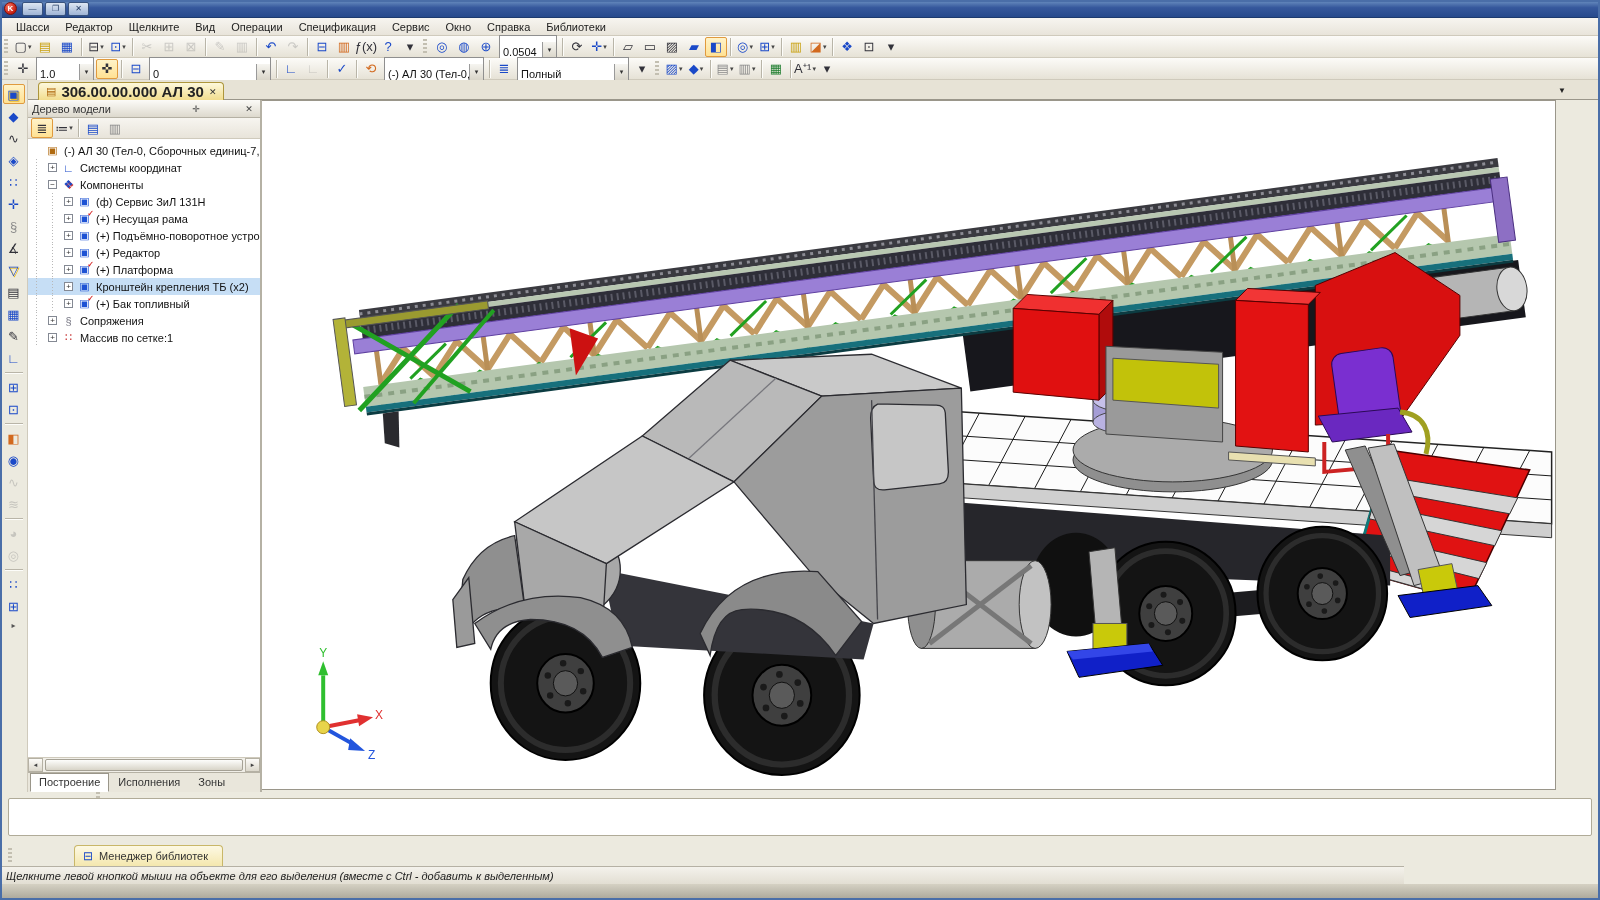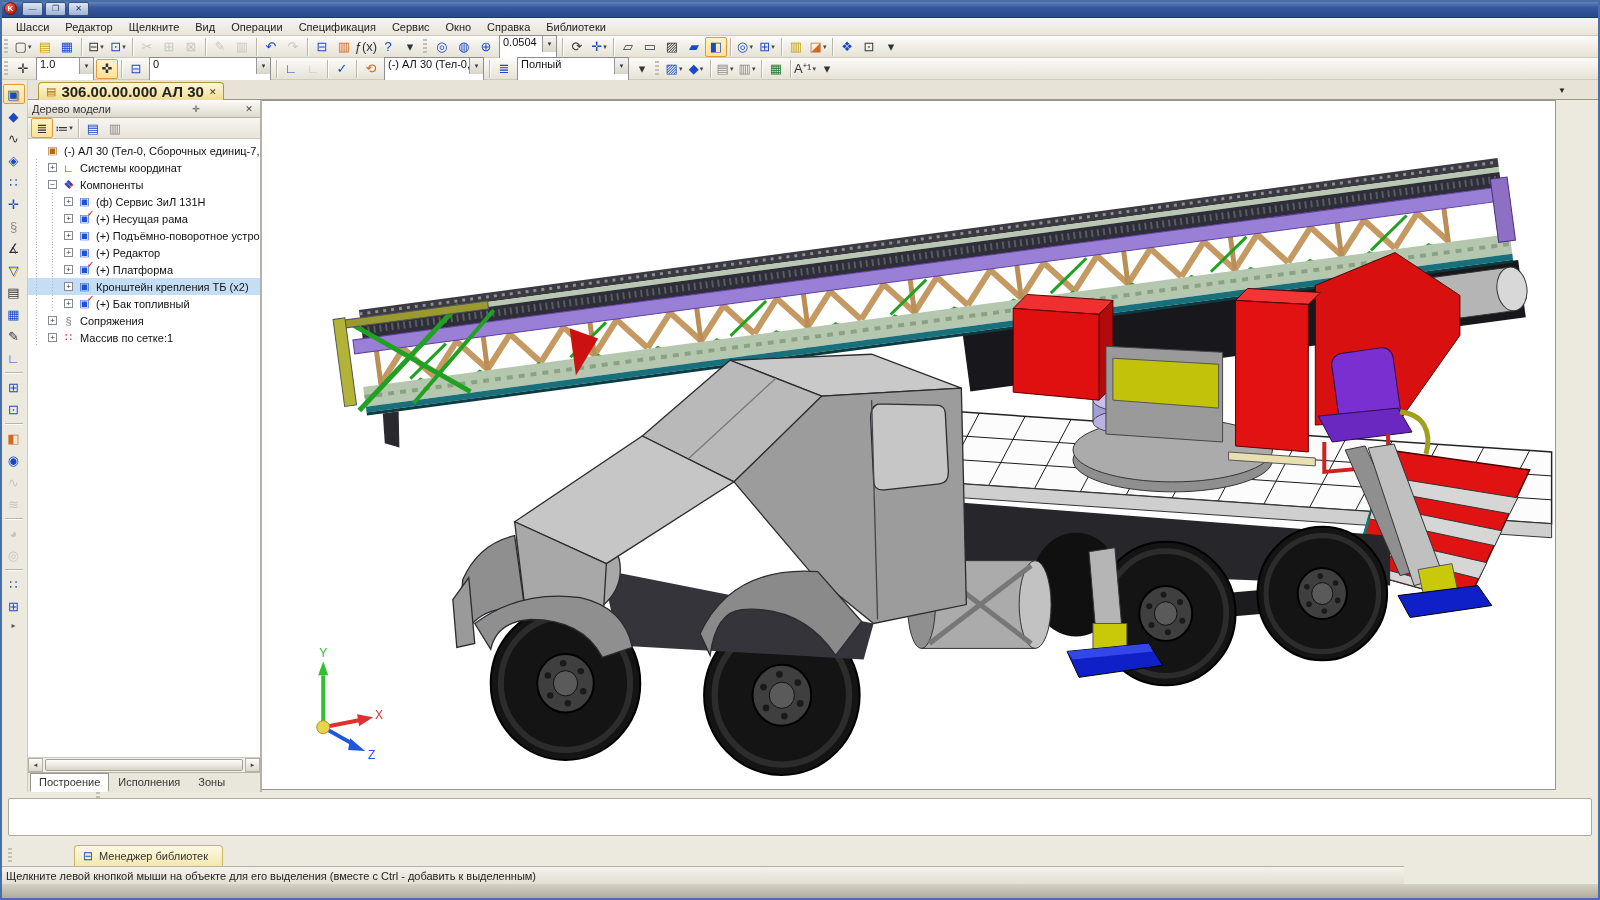--- a/index.html
+++ b/index.html
@@ -20,21 +20,21 @@
   
   .tbar { left:0; width:1600px; height:22px; background:linear-gradient(#fcfbf8,#e6e2d6); border-bottom:1px solid #cfcabc; display:flex; align-items:center; padding-left:2px; }
   .tb1 { top:36px; } .tb2 { top:58px; }
   .grip { width:4px; height:16px; margin:0 4px 0 2px; background:repeating-linear-gradient(to bottom,#c3bfb1 0 2px,transparent 2px 4px); }
   .tb-btn { width:22px; height:20px; display:inline-flex; align-items:center; justify-content:center; border:1px solid transparent; border-radius:2px; }
   .tb-btn .g { font-size:13px; line-height:1; }
   .tb-btn.on { background:linear-gradient(#fff3c9,#ffe193); border-color:#e09a3e; }
   .tb-btn.off { opacity:.38; }
   .caret { font-size:7px; color:#444; margin-left:1px; }
   .tb-sep { width:1px; height:18px; background:#b9b5a8; box-shadow:1px 0 0 #fdfdfa; margin:0 3px; }
-  .tb-combo { height:24px; border:1px solid #8f8f8f; background:#fff; display:inline-flex; align-items:flex-start; margin:0 2px; }
+  .tb-combo { height:24px; border:1px solid #8f8f8f; background:#fff; display:inline-flex; align-items:flex-end; margin:0 2px; }
   .tb-combo .cv { flex:1; padding:0 3px; white-space:nowrap; overflow:hidden; font-size:11px; color:#111; }
   .tb-combo .cb { width:14px; height:16px; border-left:1px solid #9a9a9a; background:linear-gradient(#f6f5f1,#d9d5c9); font-size:7px; display:inline-flex; align-items:center; justify-content:center; color:#333; }
 
   .c-dk{color:#32323a} .c-blue{color:#1a49c8} .c-yel{color:#c9a112} .c-grn{color:#1f7e2f}
   .c-org{color:#d2691e} .c-gray{color:#8a8a8a}
   .c-multi{color:#1a49c8; text-shadow:1px 1px 0 #e8b400}
 
   
   .leftbar { left:0; top:80px; width:28px; height:712px; background:#eceadf; border-right:1px solid #cfcabc; display:flex; flex-direction:column; align-items:center; padding-top:3px; }
   .leftbar .tb-btn { margin:1px 0; }
@@ -79,21 +79,21 @@
   .rightmargin { left:1556px; top:100px; width:44px; height:692px; background:#eceadf; }
 
   
   .propbar { left:0; top:792px; width:1600px; height:52px; background:#eceadf; }
   .propbox { position:absolute; left:8px; top:6px; width:1584px; height:38px; background:#fff; border:1px solid #b0ab98; border-radius:2px; }
   .propgrip { position:absolute; left:96px; top:0px; width:4px; height:10px; background:repeating-linear-gradient(to bottom,#c3bfb1 0 2px,transparent 2px 4px); }
   .libbar { left:0; top:844px; width:1600px; height:22px; background:#eceadf; }
   .libtab { position:absolute; left:74px; bottom:0; height:21px; background:linear-gradient(#fdf9e4,#f4e7ae); border:1px solid #c9b768; border-bottom:none; border-radius:4px 4px 0 0; display:flex; align-items:center; gap:6px; padding:0 14px 0 8px; color:#333; }
   .libtab .licon { color:#1a49c8; font-size:12px; }
   .libgrip { position:absolute; left:8px; bottom:4px; width:4px; height:14px; background:repeating-linear-gradient(to bottom,#c3bfb1 0 2px,transparent 2px 4px); }
-  .statusbar { left:0; top:866px; width:1404px; height:18px; background:linear-gradient(#f4f2ec,#e2ded2); border-top:1px solid #b5b1a4; display:flex; align-items:center; padding-left:6px; color:#222; }
+  .statusbar { left:0; top:866px; width:1404px; height:18px; background:linear-gradient(#f4f2ec,#e2ded2); border-top:1px solid #b5b1a4; display:flex; align-items:center; padding-left:6px; color:#222;font-style:italic; }
   .bottomedge { left:0; top:884px; width:1600px; height:16px; background:linear-gradient(#d5d1c3,#a9a598); }
   .frame { left:0; top:0; width:1600px; height:900px; border:2px solid #4a6ea8; pointer-events:none; }
 </style>
 </head>
 <body>
 
 <div class="abs titlebar">
   <span class="appicon">K</span>
   <span class="winbtns">
     <span class="winbtn">—</span>

